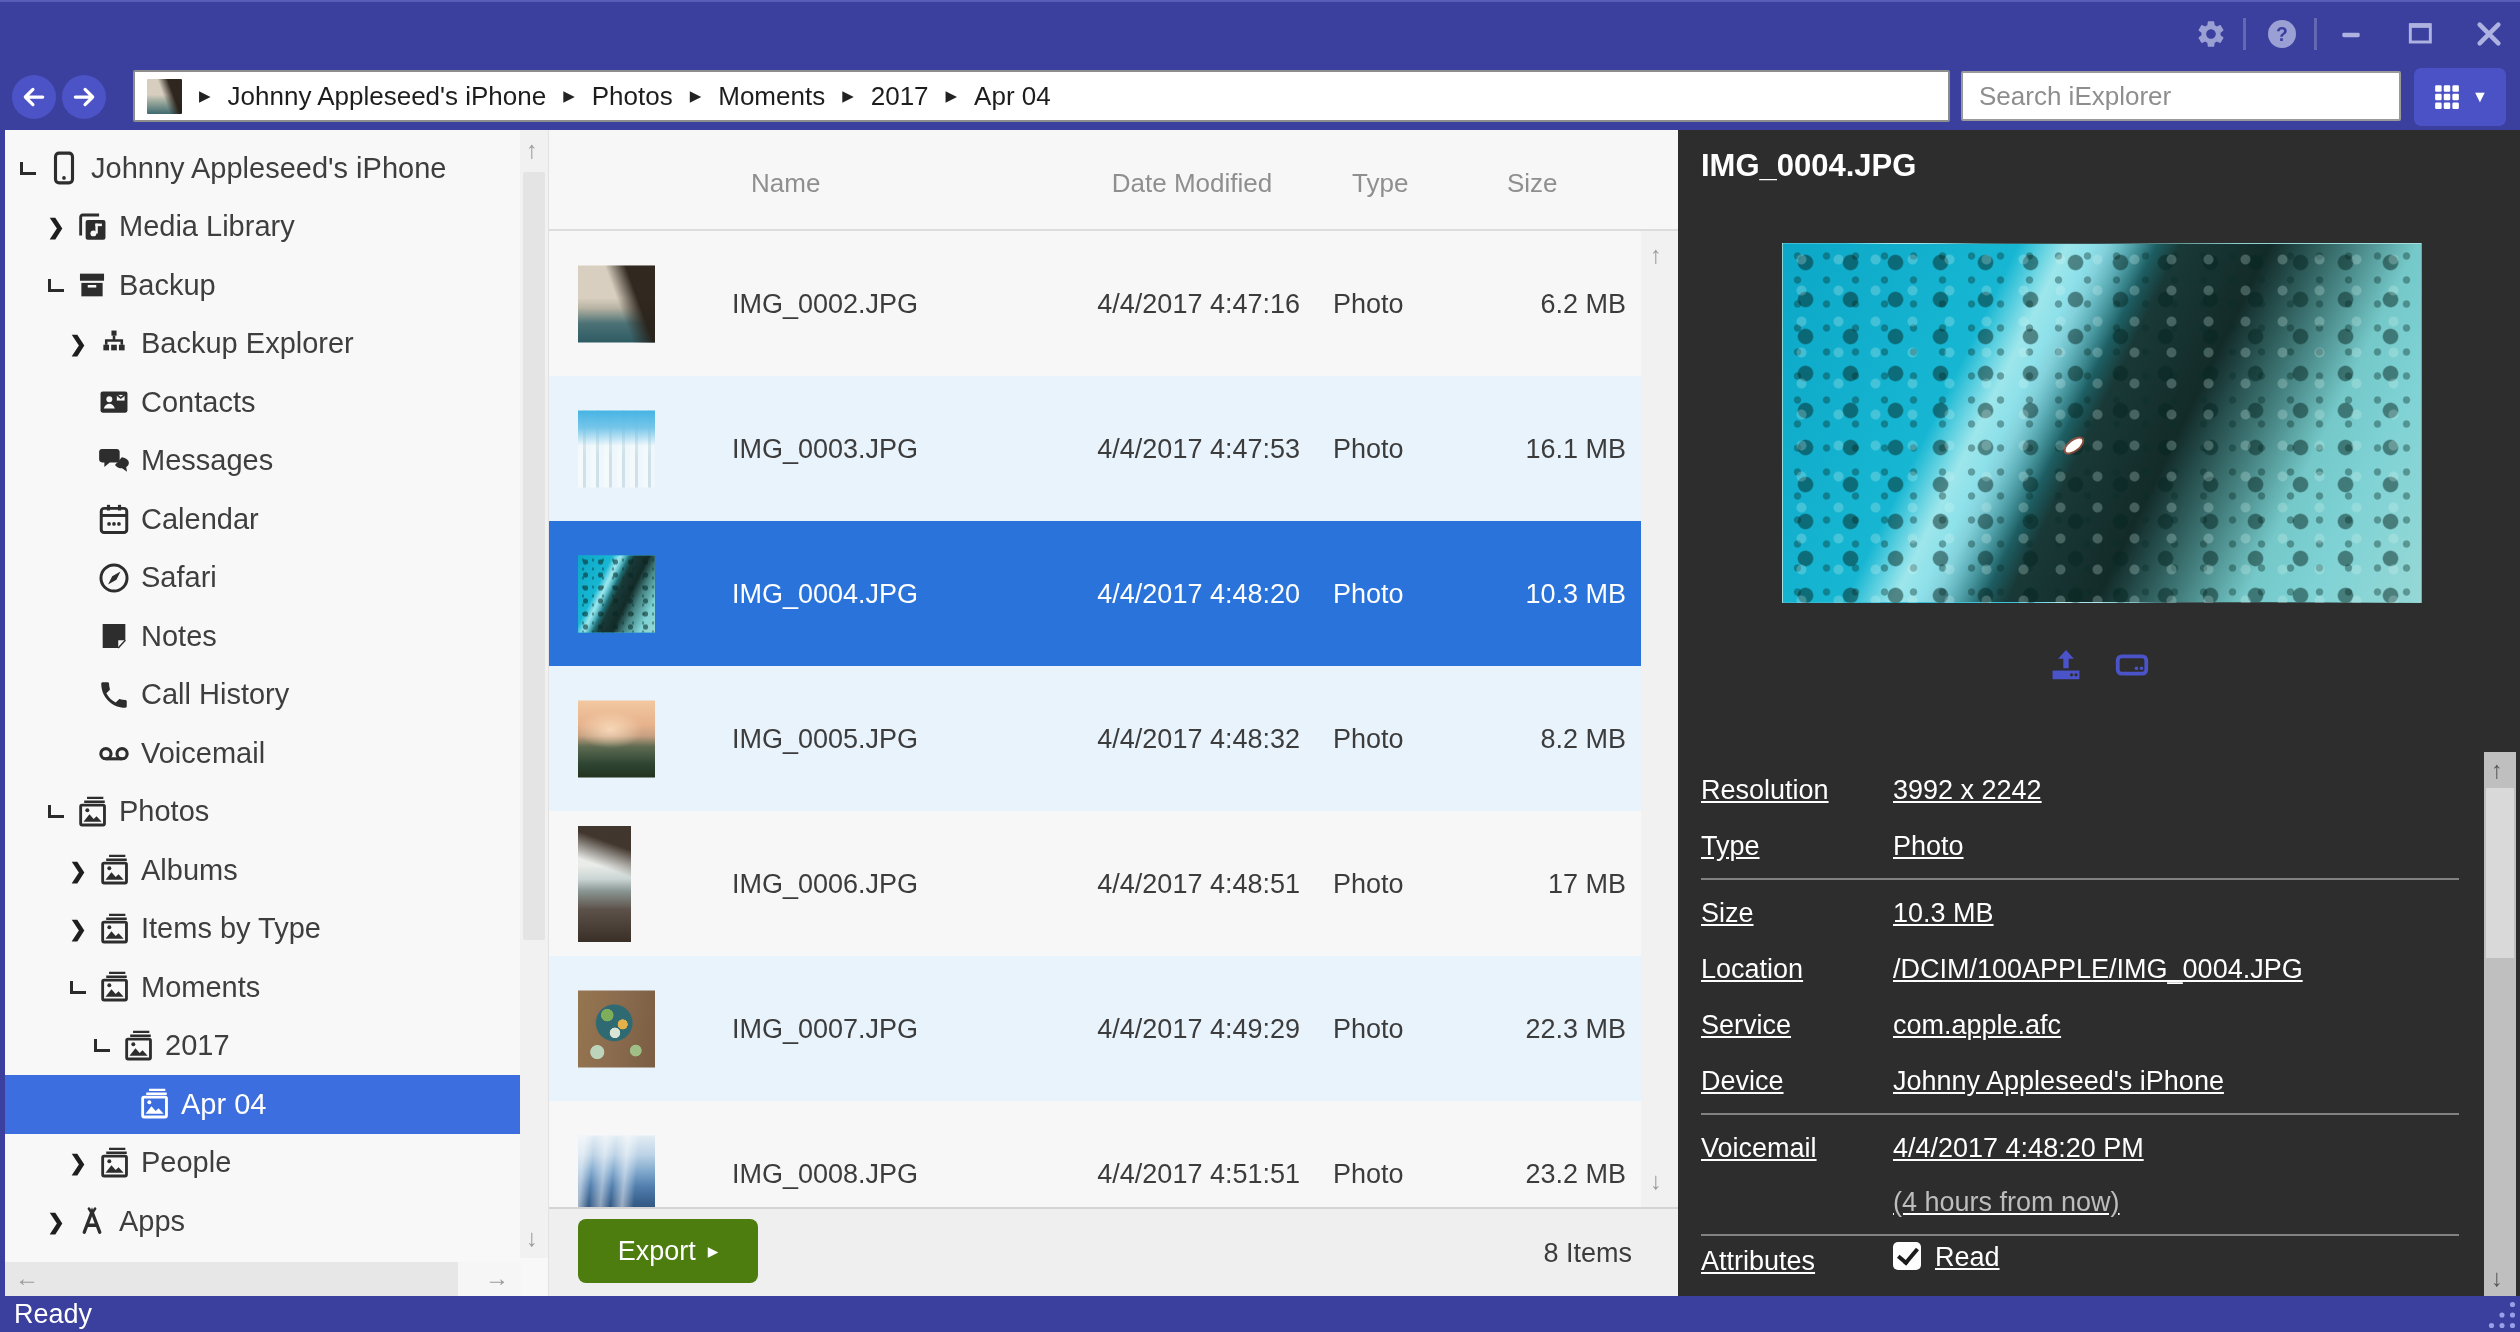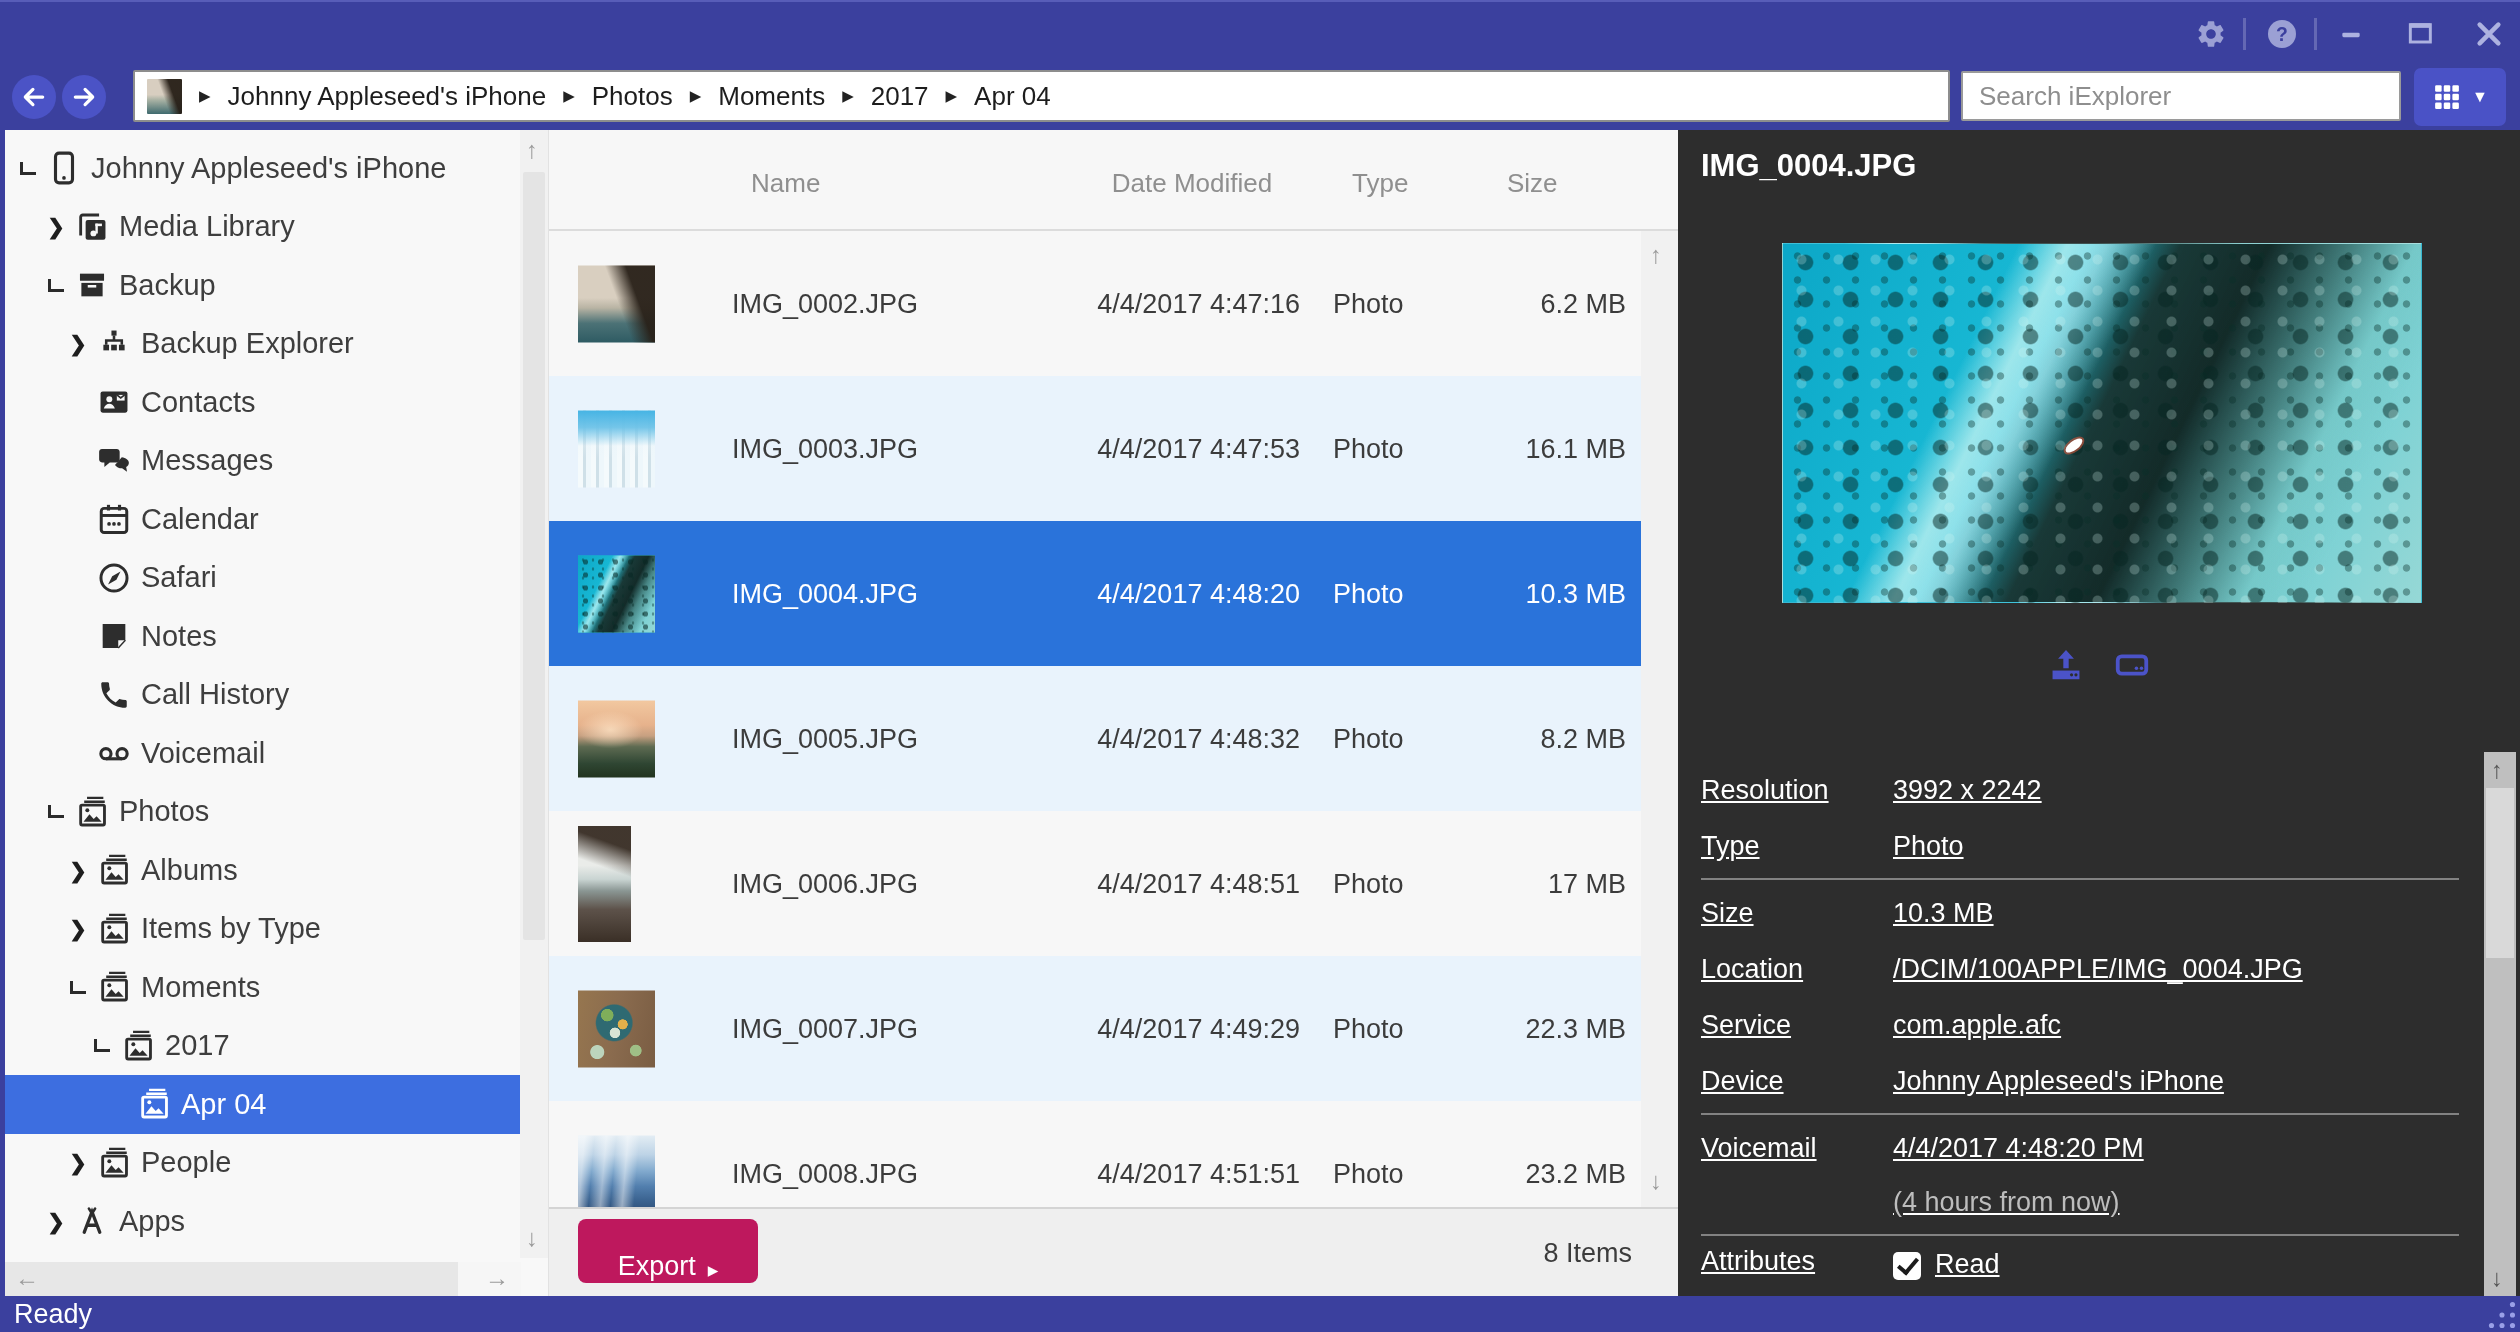--- a/index.html
+++ b/index.html
@@ -90,22 +90,22 @@
       radial-gradient(34px 34px at 47% 42%, #2f6a72 0 52%, transparent 56%),
       radial-gradient(12px 12px at 25% 80%, #bcd4bc 0 55%, transparent 62%),
       radial-gradient(10px 10px at 75% 78%, #9fbf86 0 55%, transparent 62%),
       linear-gradient(100deg,#96764f 0%,#8a6b4e 50%,#7a5d43 100%);}
   .th-misty-mountains{background:
       linear-gradient(95deg, rgba(255,255,255,.55) 8%, transparent 20%, rgba(255,255,255,.45) 34%, transparent 46%, rgba(255,255,255,.5) 60%, transparent 74%),
       linear-gradient(180deg,#e3edf4 0%,#bdd3e6 25%,#82aace 46%,#527fae 66%,#3a628f 85%,#2e4f78 100%);}
 
   .fl-vtrack{position:absolute;right:0;top:101px;width:37px;bottom:89px;background:#f1f1f1;}
   .fl-footer{position:absolute;left:0;right:0;bottom:0;height:89px;background:#efefef;border-top:2px solid #d4d4d4;box-sizing:border-box;}
-  .export-btn{position:absolute;left:29px;top:10px;width:180px;height:64px;background:#be185d;border:none;border-radius:8px;cursor:pointer;
-              color:#fff;font-size:27px;font-family:"Liberation Sans",sans-serif;display:flex;align-items:flex-end;justify-content:center;gap:12px;}
+  .export-btn{position:absolute;left:29px;top:10px;width:180px;height:64px;background:#4d7c0f;border:none;border-radius:8px;cursor:pointer;
+              color:#fff;font-size:27px;font-family:"Liberation Sans",sans-serif;display:flex;align-items:center;justify-content:center;gap:12px;}
   .export-btn .arr{font-size:21px;}
   .items-count{position:absolute;right:46px;top:50%;transform:translateY(-50%);font-size:27px;color:#3c3c3c;}
 
   
   .rightpanel{position:absolute;left:1678px;right:0;top:130px;bottom:36px;background:#2d2d2d;color:#fff;overflow:hidden;}
   .dp-title{position:absolute;left:23px;top:18px;font-size:31px;font-weight:bold;}
   .dp-preview{position:absolute;left:104px;top:113px;width:640px;height:360px;border:1px solid rgba(255,255,255,.18);box-sizing:border-box;
       background-color:#1db4cd;background-image:
       radial-gradient(circle, rgba(215,245,240,.25) 18%, transparent 23%),
       radial-gradient(circle, rgba(6,38,34,.5) 24%, transparent 29%),
@@ -120,21 +120,21 @@
   .dp-actions .act{width:38px;height:38px;color:#4b53c8;cursor:pointer;}
   .dp-actions svg{width:38px;height:38px;}
   .dp-details{position:absolute;left:23px;top:632px;width:758px;font-size:27px;text-decoration:underline;}
   .dfield{display:flex;padding:9px 0;}
   .dlabel{width:192px;flex:0 0 auto;line-height:38px;}
   .dval{flex:1;line-height:38px;}
   .dval .sub{display:none;color:#bdbdbd;margin-top:16px;}
   .divider-after{border-bottom:2px solid #828282;padding-bottom:13px;margin-bottom:5px;}
   .dattrs{display:flex;padding-top:6px;}
   .attr-col{flex:1;}
-  .attr-row{display:flex;align-items:flex-end;height:38px;margin-bottom:12px;cursor:pointer;}
+  .attr-row{display:flex;align-items:flex-start;height:38px;margin-bottom:12px;cursor:pointer;}
   .cb{width:28px;height:28px;border-radius:5px;margin-right:14px;box-sizing:border-box;position:relative;flex:0 0 auto;}
   .attr-row.checked .cb{background:#fff;}
   .attr-row.checked .cb::after{content:"";position:absolute;left:9px;top:2px;width:8px;height:16px;
       border-right:4px solid #1c1c1c;border-bottom:4px solid #1c1c1c;transform:rotate(40deg);}
   .dp-scroll{position:absolute;right:4px;top:622px;width:32px;bottom:0;background:#bfbfbf;}
   .dp-scroll .scroll-arrow{color:#555;}
   .dp-sthumb{position:absolute;left:2px;right:2px;top:36px;height:170px;background:#d9d9d9;}
 
   
   .statusbar{position:absolute;left:0;right:0;bottom:0;height:36px;background:#3b409e;color:#fff;}

